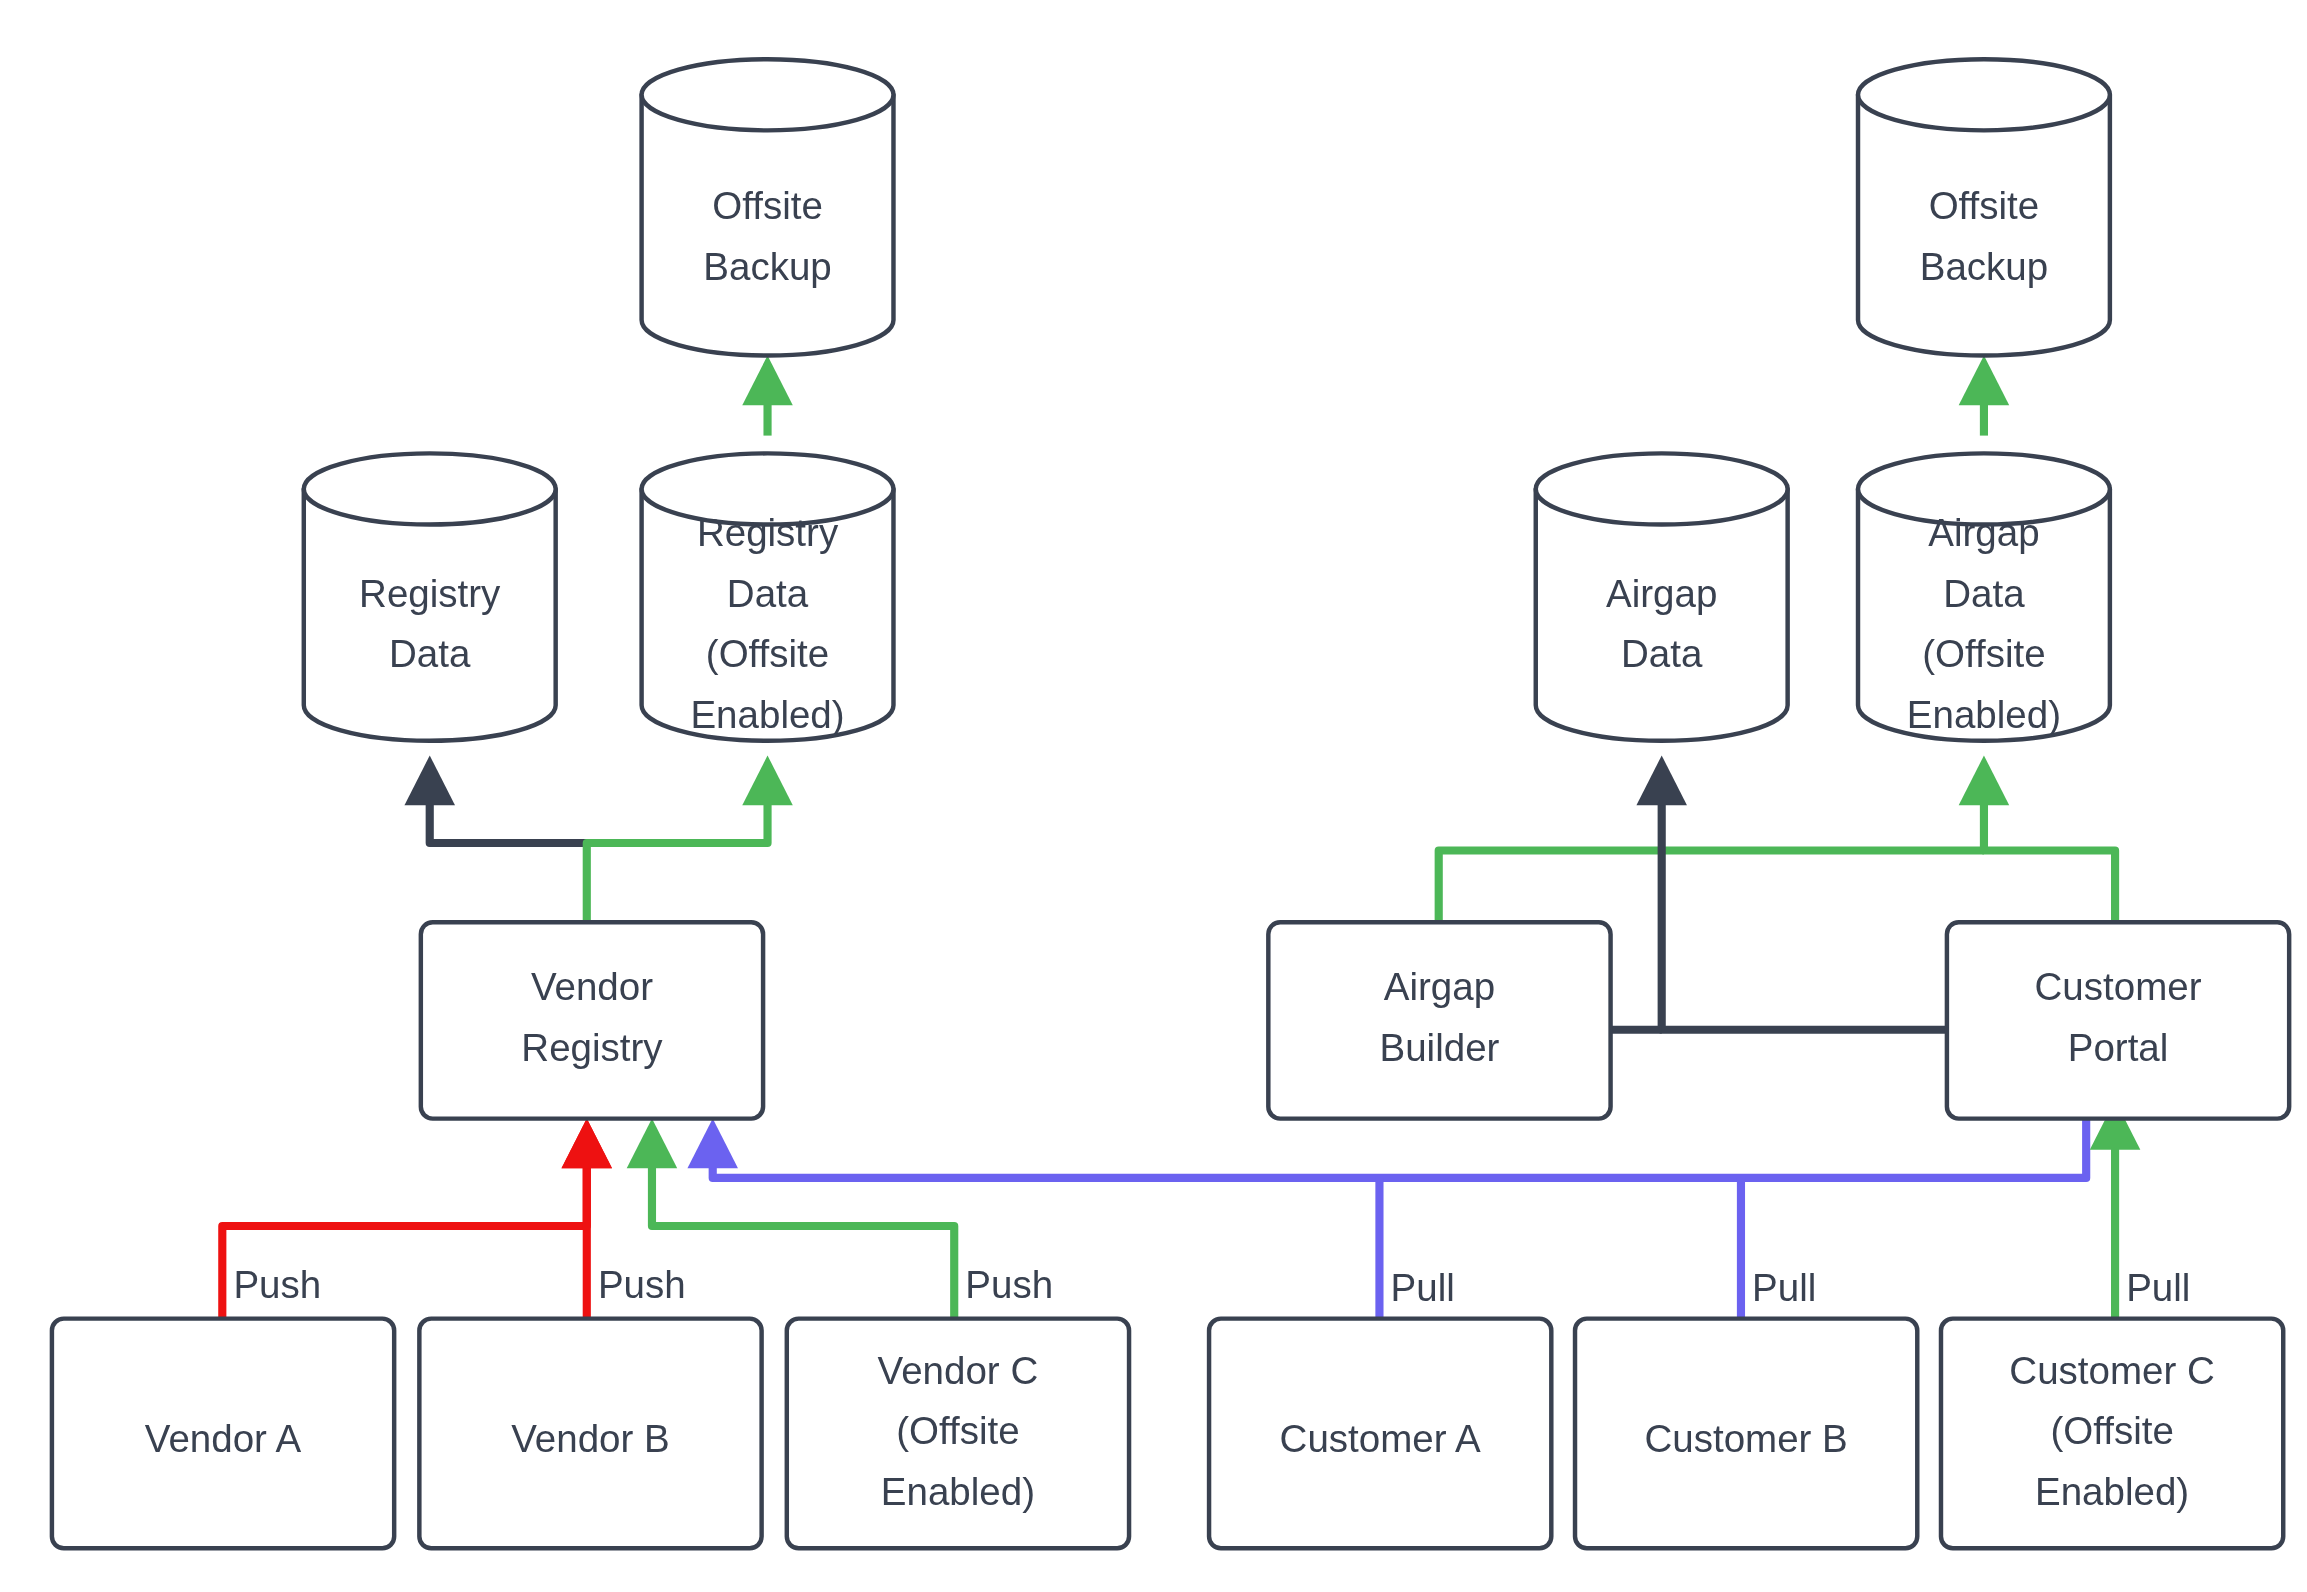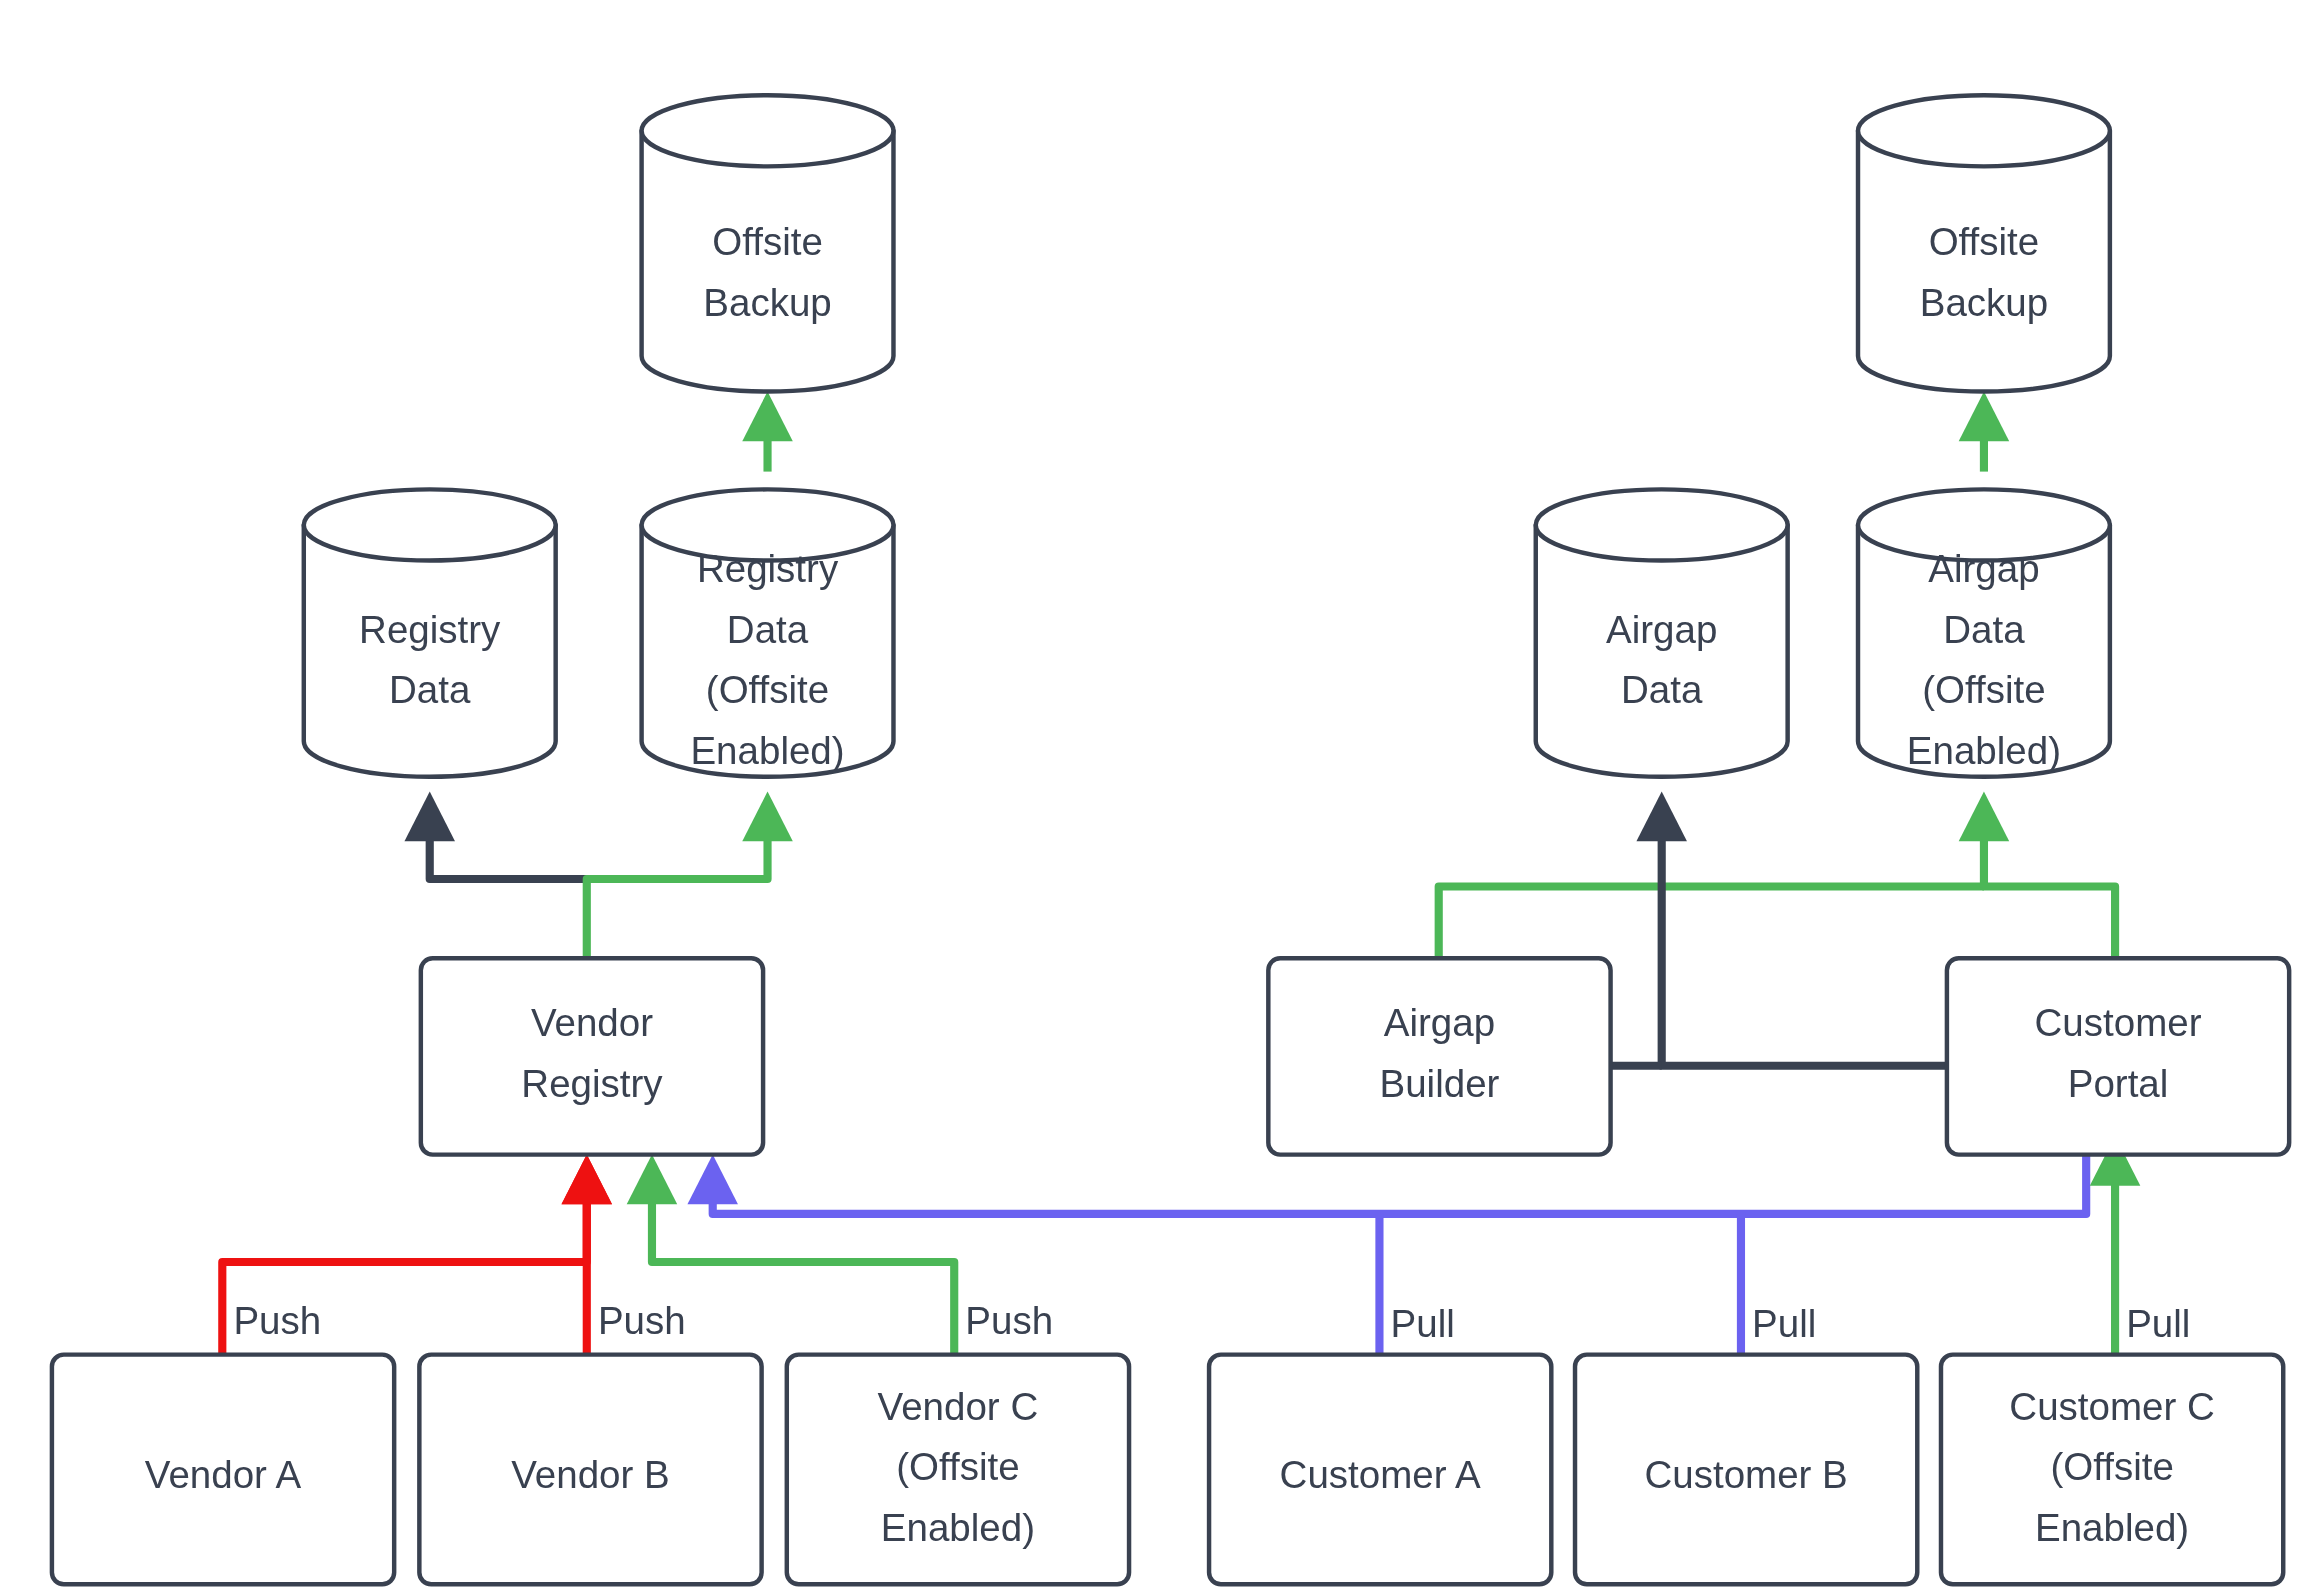--- a/index.html
+++ b/index.html
@@ -12,21 +12,20 @@
     width: 2307px;
     height: 1592px;
     overflow: hidden;
     font-family: "Liberation Sans", sans-serif;
   }
   #diagram-root {
     position: relative;
     width: 2307px;
     height: 1117px;
     background: #ffffff;
-    margin-top: 36px;
   }
   svg#diagram-svg {
     display: block;
     width: 2307px;
     height: 1592px;
   }
   .node-shape {
     fill: #ffffff;
     stroke: #394150;
     stroke-width: 6;

